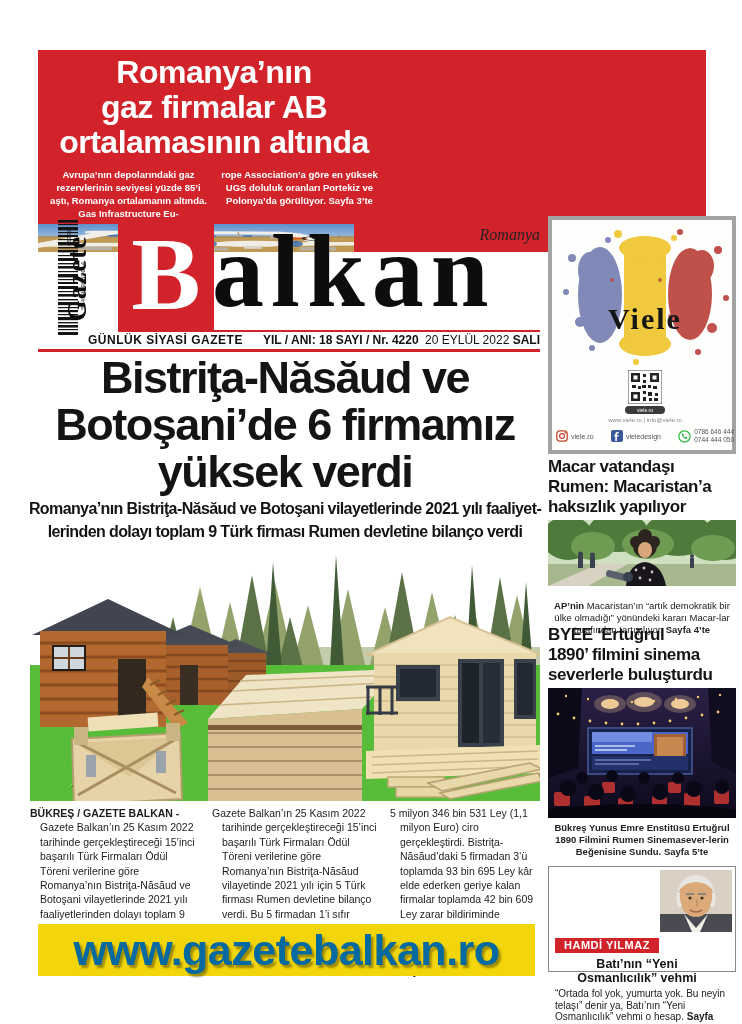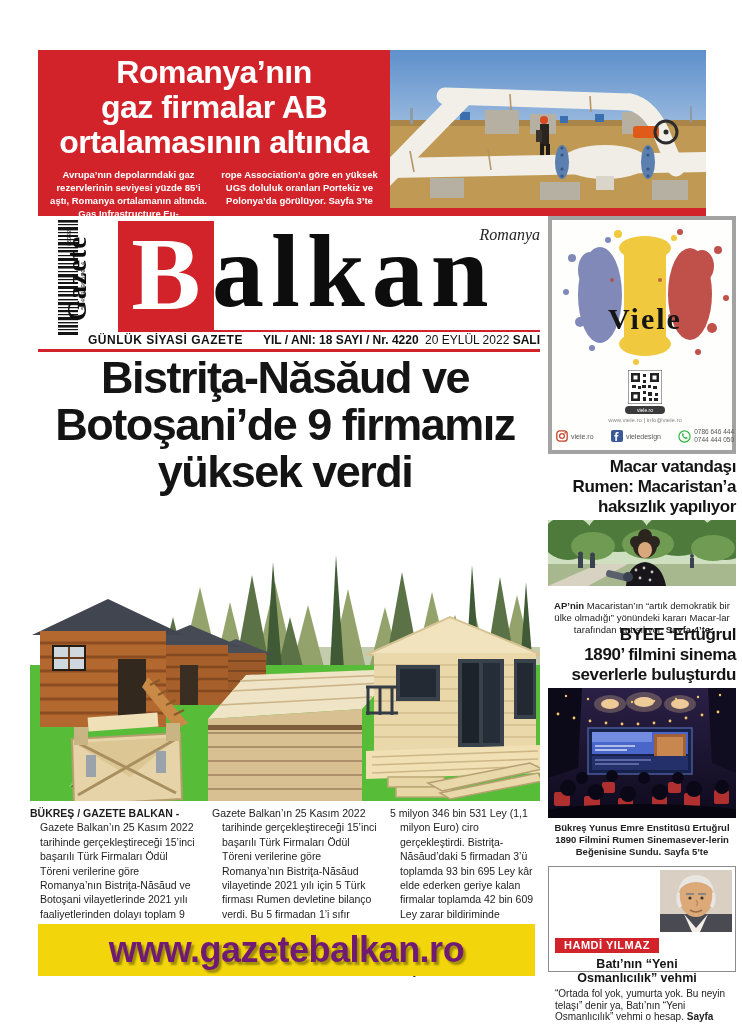--- a/index.html
+++ b/index.html
@@ -4,21 +4,21 @@
 <style>
   html,body { margin:0; padding:0; background:#e9e9e9; }
   #page {
     position:relative; width:742px; height:1024px; margin:0 auto;
     background:#ffffff; overflow:hidden;
     font-family:"Liberation Sans", sans-serif; color:#111;
   }
   .abs { position:absolute; }
 
   
-  .top-banner { left:38px; top:50px; width:668px; height:166px; background:#d2232a; display:flex; }
+  .top-banner { left:38px; top:50px; width:668px; height:202px; background:#d2232a; display:flex;flex-direction:column; }
   .tb-left { width:352px; box-sizing:border-box; padding:5px 10px 4px; color:#fff; }
   .tb-headline { font-weight:bold; font-size:32px; line-height:35px; text-align:center; letter-spacing:-0.5px; white-space:nowrap; }
   .tb-cols { display:flex; gap:10px; margin-top:8px; }
   .tb-col { flex:1; font-size:9.5px; font-weight:bold; line-height:13px; text-align:center; }
   .tb-photo { width:316px; height:158px; display:block; }
 
   
   .barcode { left:56px; top:218px; width:34px; height:120px; }
   .gazete-vertical {
     left:62px; top:222px; width:30px; height:112px;
@@ -55,38 +55,38 @@
   .lead-photo { left:30px; top:547px; width:510px; height:254px; display:block; }
 
   .body-col { position:absolute; top:806px; height:128px; font-size:10.5px; line-height:14.4px; color:#1c1c1c; margin:0; text-align:left; }
   .body-col .hang { display:block; padding-left:10px; text-indent:-10px; }
   #col1 { left:30px;  width:170px; }
   #col2 { left:212px; width:170px; }
   #col3 { left:390px; width:150px; }
 
   .footer-banner { left:38px; top:924px; width:497px; height:52px; background:#f2d50a;
     display:flex; align-items:center; justify-content:center; }
-  .footer-banner span { font-weight:bold; font-size:36px; letter-spacing:-0.5px; color:#701a75;
+  .footer-banner span { font-weight:bold; font-size:43px; letter-spacing:-0.5px; color:#0369a1;
     text-shadow:2.5px 2.5px 2px rgba(90,80,0,0.55); }
 
   
   .ad-box { left:548px; top:216px; width:188px; height:238px; border:4px solid #a3a3a3;
     background:#fefefc; box-sizing:border-box; }
   .ad-flag { position:absolute; left:0; top:0; width:186px; height:150px; }
   .ad-brand { position:absolute; left:0; top:82px; width:186px; text-align:center;
     font-family:"Liberation Serif", serif; font-weight:bold; font-size:30px; letter-spacing:2px; color:#151515; }
   .ad-qr { position:absolute; left:76px; top:150px; width:34px; height:34px; }
   .ad-pill { position:absolute; left:73px; top:186px; width:40px; height:8px; background:#3a3a3a; border-radius:4px;
     color:#fff; font-size:5px; line-height:8px; text-align:center; }
   .ad-contact { position:absolute; left:0; top:197px; width:186px; text-align:center; font-size:6px; color:#888; }
   .ad-social { position:absolute; left:4px; top:208px; width:178px; display:flex; justify-content:space-between; align-items:center; }
   .ad-social .soc { display:flex; align-items:center; gap:3px; font-size:7px; color:#555; }
   .ad-phones { display:flex; flex-direction:column; line-height:8px; font-size:6.5px; }
 
-  .sb-headline { left:548px; width:188px; text-align:right; font-weight:bold; font-size:17px; line-height:20px; letter-spacing:-0.4px; color:#141414; }
+  .sb-headline { left:548px; width:188px; text-align:left; font-weight:bold; font-size:17px; line-height:20px; letter-spacing:-0.4px; color:#141414; }
   #sb-h1 { top:457px; }
   #sb-h2 { top:625px; }
   .sb-photo1 { left:548px; top:520px; width:188px; height:66px; display:block; }
   .sb-photo2 { left:548px; top:688px; width:188px; height:130px; display:block; }
   .sb-caption { left:548px; width:188px; text-align:center; font-size:9.5px; line-height:12px; color:#222; }
   #sb-c1 { top:600px; }
   #sb-c2 { top:822px;font-weight:bold; }
 
   .columnist-box { left:548px; top:866px; width:188px; height:106px; border:1px solid #8a8a8a;
     box-sizing:border-box; padding:4px 6px; background:#fff; }
@@ -238,22 +238,26 @@
   <div class="abs red-rule-thin"></div>
   <div class="abs masthead-row">
     <span class="tagline">GÜNLÜK SİYASİ GAZETE</span>
     <span class="issue">YIL / ANI: 18 SAYI / Nr. 4220</span>
     <span class="date"><span>20 EYLÜL 2022 </span><b>SALI</b></span>
   </div>
   <div class="abs red-rule"></div>
 
   <div class="abs lead-headline">
     <div>Bistriţa-Năsăud ve</div>
-    <div>Botoşani’de 9 firmamız</div>
+    <div>Botoşani’de 6 firmamız</div>
     <div>yüksek verdi</div>
+  </div>
+  <div class="abs lead-subhead">
+    <div>Romanya’nın Bistriţa-Năsăud ve Botoşani vilayetlerinde 2021 yılı faaliyet-</div>
+    <div>lerinden dolayı toplam 9 Türk firması Rumen devletine bilanço verdi</div>
   </div>
 
   <svg class="abs lead-photo" viewBox="0 0 510 254" preserveAspectRatio="none">
     <rect width="510" height="254" fill="#ffffff"></rect>
 
     <g fill="#93a36b">
       <path d="M150,125 L170,40 L190,125 Z"></path>
         <path d="M185,120 L200,55 L216,120 Z"></path>
         <path d="M225,122 L245,35 L265,122 Z"></path>
         <path d="M262,120 L278,58 L294,120 Z"></path>

